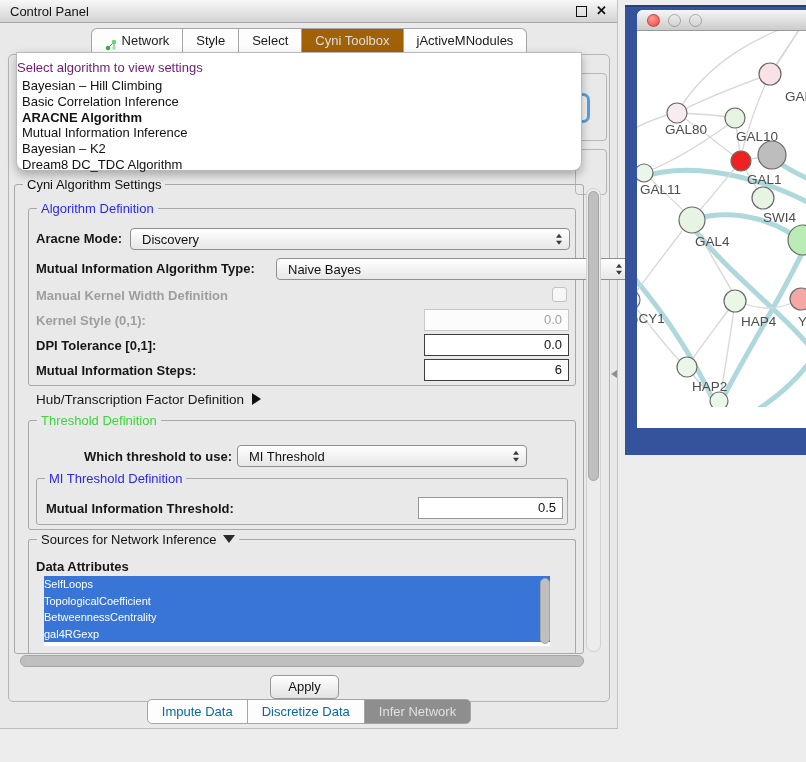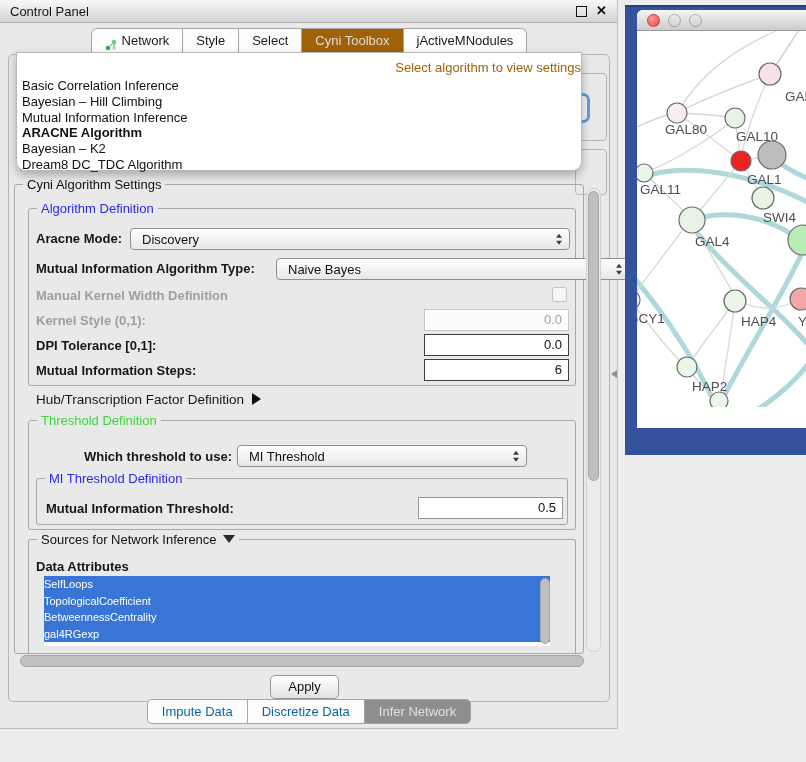--- a/index.html
+++ b/index.html
@@ -26,21 +26,21 @@
   .inner{position:absolute;left:8px;top:54px;width:602px;height:648px;border:1px solid #b5b5b5;
          border-radius:5px;background:#e9e9e9;box-sizing:border-box;}
   
   .frag-box{position:absolute;border:1px solid #b5b5b5;border-radius:4px;background:#e9e9e9;}
   .frag-ring{position:absolute;border:3px solid #5b9ddc;border-radius:7px;background:#f2f2f2;}
   .frag-text{position:absolute;font-size:13px;color:#b9b9b9;white-space:nowrap;}
   
   .popup{position:absolute;left:16px;top:52px;width:566px;height:119px;background:#ffffff;
          border:1px solid #b9b9b9;border-radius:0 0 9px 9px;box-shadow:0 4px 10px rgba(0,0,0,.28);
          z-index:50;box-sizing:border-box;padding-top:5px;}
-  .pp-prompt{height:20px;line-height:20px;text-align:right;font-size:13px;color:#a16207;margin-left:28px;}
+  .pp-prompt{height:20px;line-height:20px;text-align:left;font-size:13px;color:#701a75;}
   .pp-item{height:15.8px;line-height:15.8px;padding-left:5px;font-size:13px;color:#111;white-space:nowrap;}
   .pp-item.bold{font-weight:bold;}
   
   .group{position:absolute;border:1px solid #a8a8a8;border-radius:3px;box-sizing:border-box;}
   .gtitle{position:absolute;top:-8px;left:8px;background:#e9e9e9;padding:0 4px;font-size:13px;line-height:15px;white-space:nowrap;}
   .lbl{position:absolute;font-size:13px;font-weight:bold;color:#161616;white-space:nowrap;}
   .lbl.plain{font-weight:normal;font-size:13.5px;}
   .lbl.dis{color:#9e9e9e;}
   .combo{position:absolute;height:22px;border:1px solid #8f8f8f;border-radius:4px;
          background:linear-gradient(#ffffff,#e7e7e7);font-size:13px;line-height:22px;padding-left:11px;
@@ -235,24 +235,24 @@
         <div class="btab">Impute Data</div>
         <div class="btab">Discretize Data</div>
         <div class="btab sel">Infer Network</div>
       </div>
   </div>
 
   
   <div class="popup">
     <div class="pp-prompt">Select algorithm to view settings</div>
     <div id="pp-items">
+        <div class="pp-item">Bayesian – Hill Climbing</div>
         <div class="pp-item">Basic Correlation Inference</div>
-        <div class="pp-item">Bayesian – Hill Climbing</div>
+        <div class="pp-item bold">ARACNE Algorithm</div>
         <div class="pp-item">Mutual Information Inference</div>
-        <div class="pp-item bold">ARACNE Algorithm</div>
         <div class="pp-item">Bayesian – K2</div>
         <div class="pp-item">Dream8 DC_TDC Algorithm</div>
       </div>
   </div>
 
   <div class="divider-arrow"></div>
 
   
   <div class="net-frame"></div>
   <div class="net-window">

